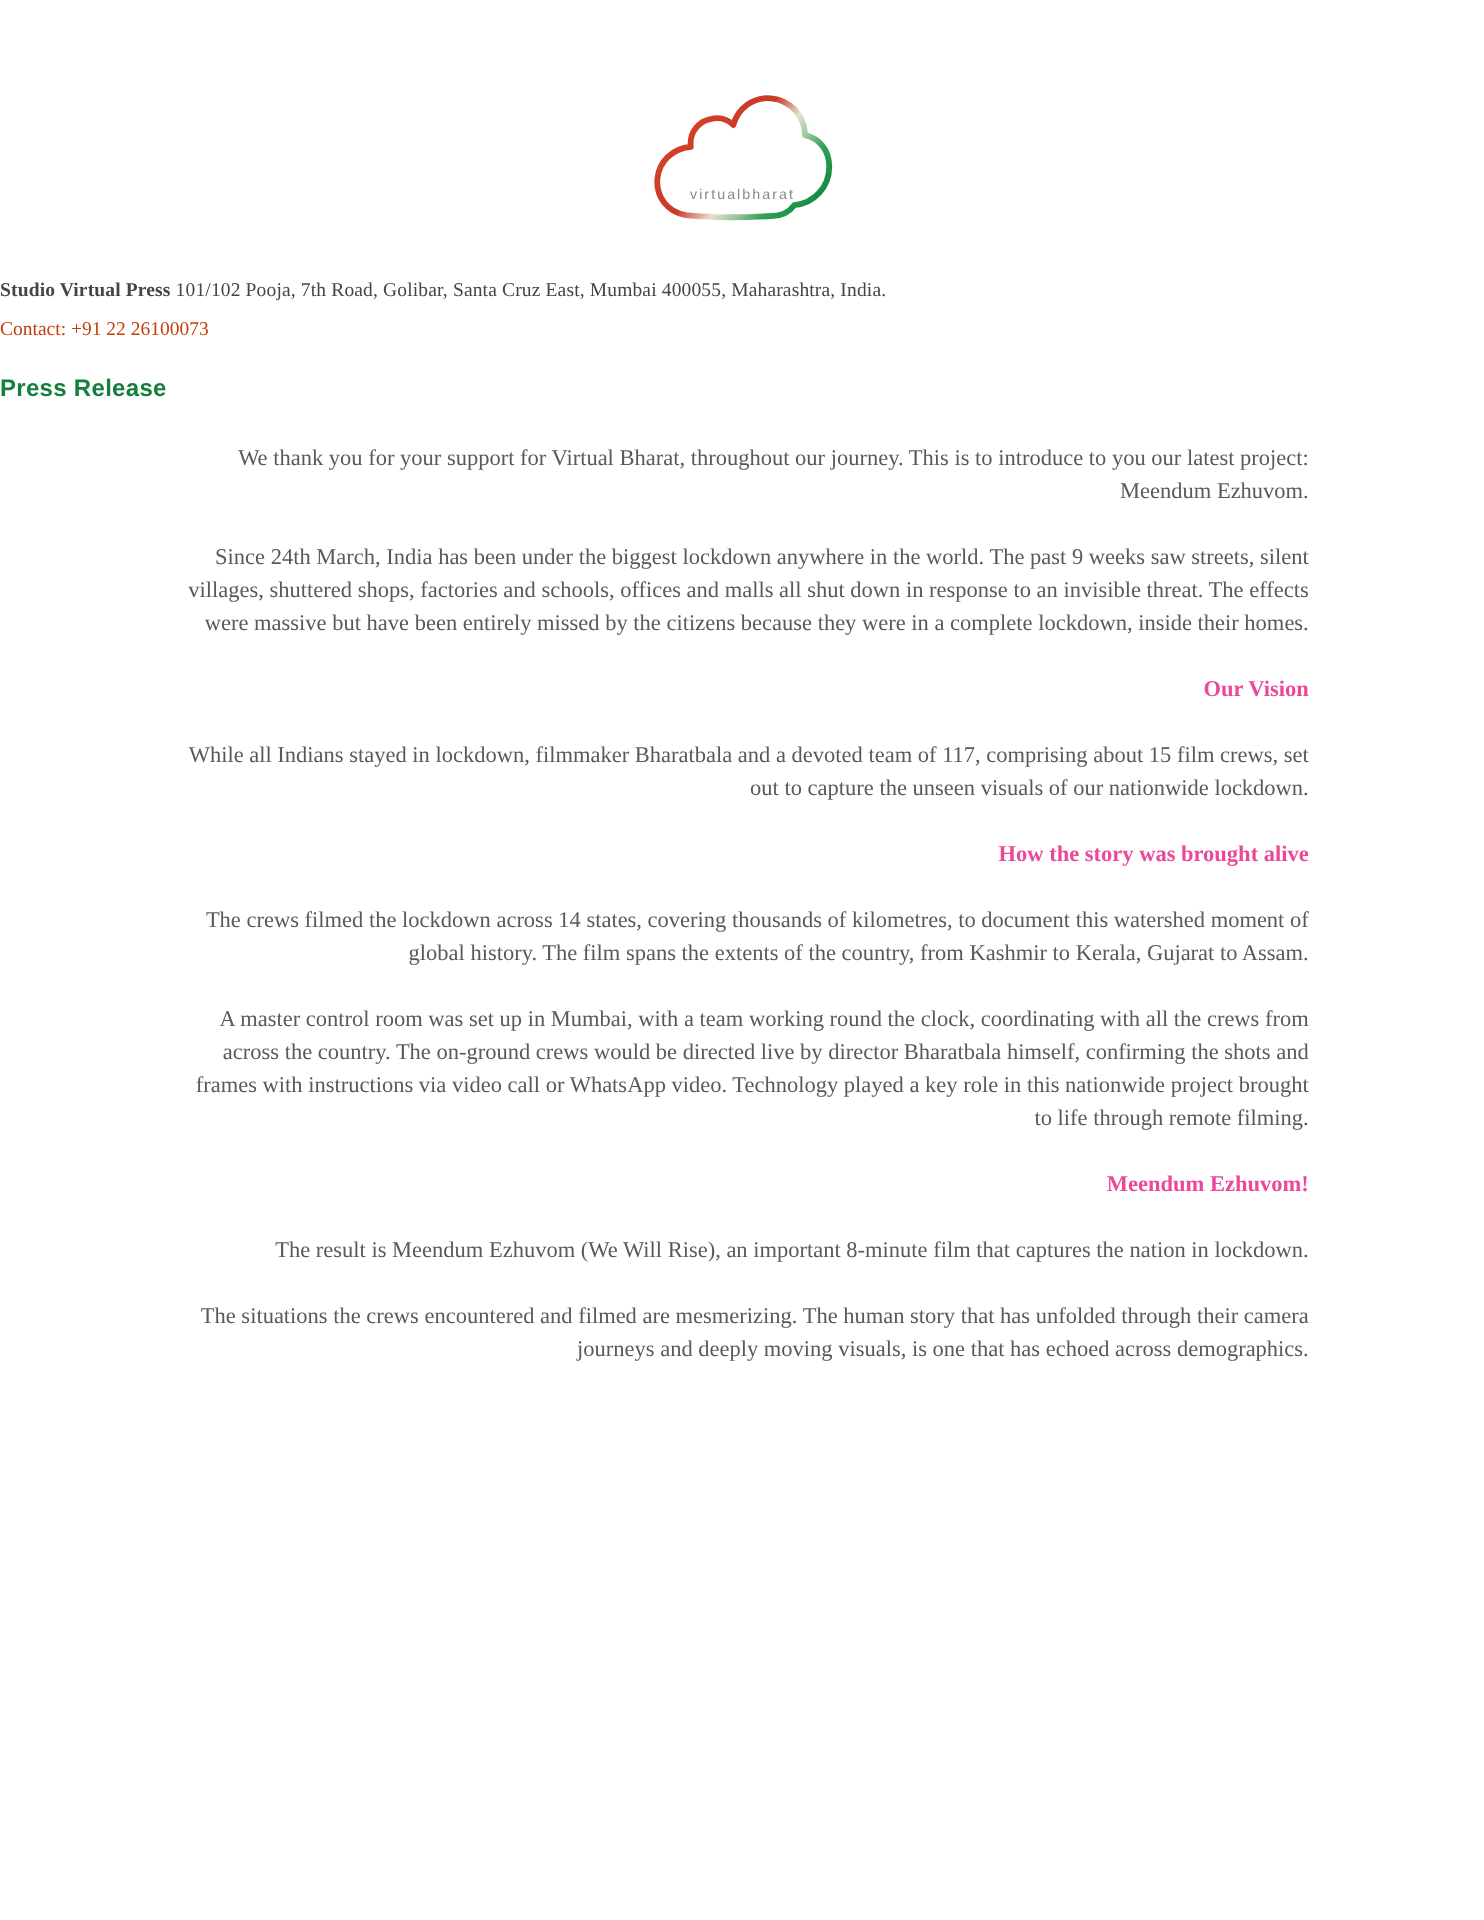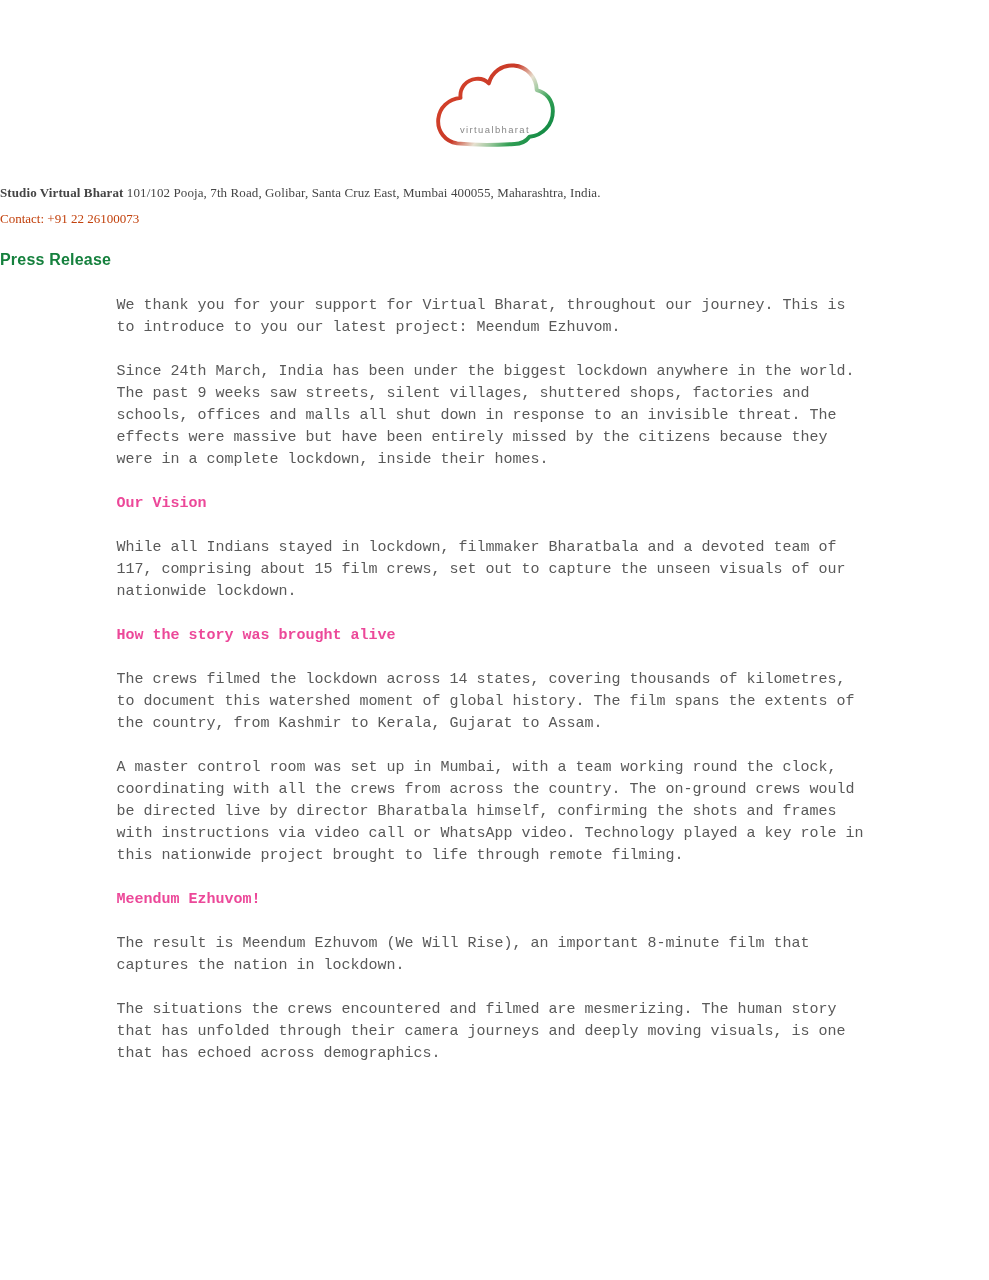--- a/index.html
+++ b/index.html
@@ -45,22 +45,22 @@
     margin: 24px 0 0 0;
     font-family: "Liberation Sans", sans-serif;
     font-size: 16px;
     font-weight: bold;
     color: #15803d;
     letter-spacing: 0.2px;
   }
   .doc-body {
     margin: 26px auto 0 auto;
     width: 756px;
-    text-align: left;
-    font-family: Liberation Mono, monospace;
+    text-align: right;
+    font-family: Liberation Serif, serif;
     font-size: 15px;
     line-height: 22px;
     color: #595959;
   }
   .doc-body .paragraph {
     margin: 0 0 22px 0;
   }
   .doc-body .section-heading {
     margin: 0 0 22px 0;
     font-size: 15px;
@@ -101,21 +101,21 @@
                  C 177 12, 194 30, 195 54
                  C 212 58, 224 72, 224 92
                  C 224 116, 206 136, 182 138
                  C 176 146, 166 151, 155 151
                  C 120 153, 80 153, 52 150 Z" fill="none" stroke="url(#tricolor)" stroke-width="7" stroke-linecap="round" stroke-linejoin="round"></path>
         <text class="logo-word" x="120" y="131" text-anchor="middle" font-size="17">virtualbharat</text>
       </svg>
     </div>
 
     <p class="address-line">
-      <span class="studio-name">Studio Virtual Bharat</span>
+      <span class="studio-name">Studio Virtual Press</span>
       <span>101/102 Pooja, 7th Road, Golibar, Santa Cruz East, Mumbai 400055, Maharashtra, India.</span>
     </p>
 
     <p class="contact-line">Contact: +91 22 26100073</p>
 
     <h1 class="doc-title">Press Release</h1>
   </header>
 
   <main class="doc-body" id="doc-body">
       <p class="paragraph">We thank you for your support for Virtual Bharat, throughout our journey. This is to introduce to you our latest project: Meendum Ezhuvom.</p>

